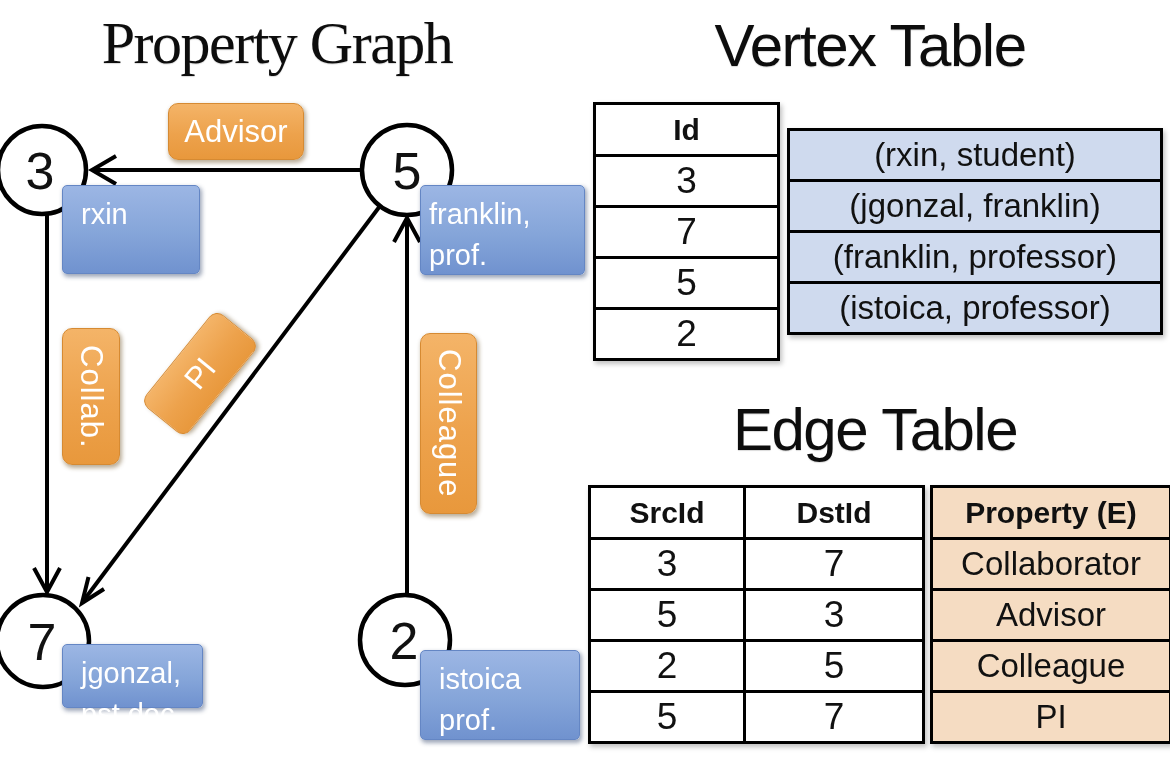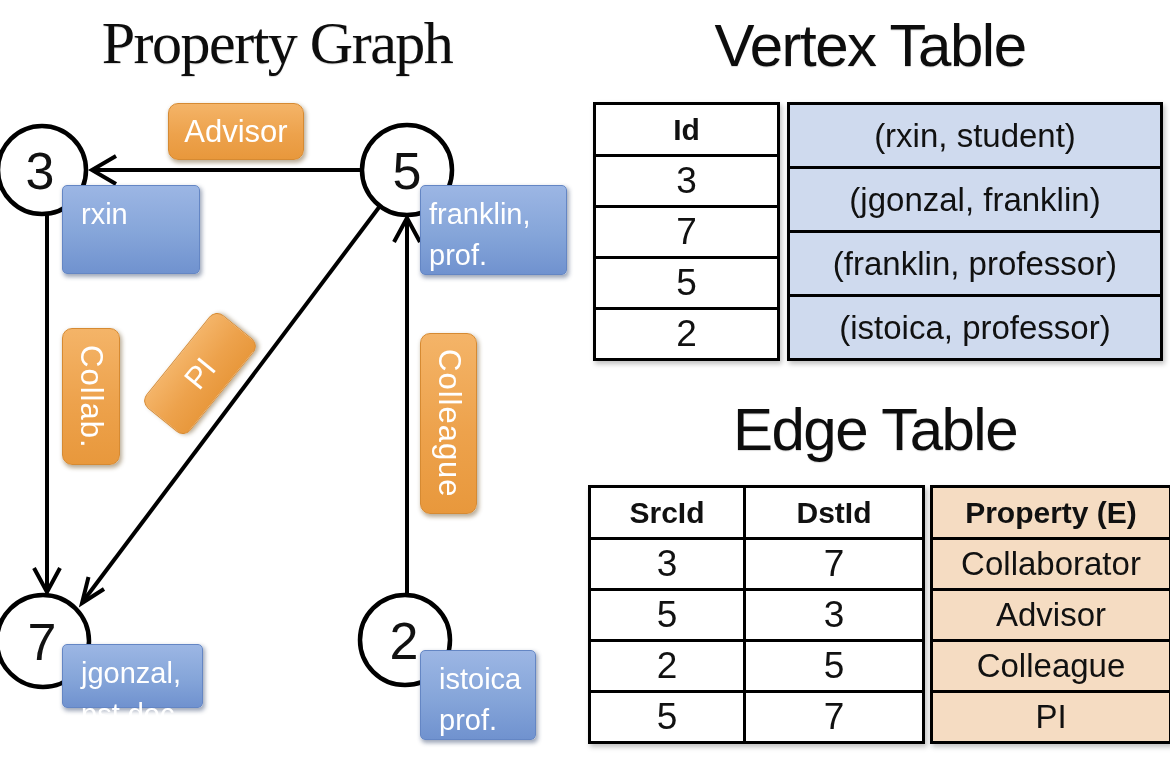--- a/index.html
+++ b/index.html
@@ -23,21 +23,21 @@
   .vtext{writing-mode:vertical-rl;text-orientation:mixed;letter-spacing:1px;}
   
   .nlabel{
     position:absolute;box-sizing:border-box;
     background:linear-gradient(180deg,#9cb6e4 0%,#85a5d9 55%,#7092cf 100%);
     border:1px solid #6486c4;border-radius:5px;color:#fff;
     font-size:29px;line-height:1.42;padding:8px 0 0 18px;
     box-shadow:1.5px 2.5px 4px rgba(40,60,100,0.45);
   }
   
-  .twrap{position:absolute;display:flex;}
+  .twrap{position:absolute;display:flex;align-items:center;}
   .tbl{border-collapse:collapse;table-layout:fixed;background:#fff;box-shadow:2px 3px 5px rgba(0,0,0,0.25);}
   .tbl th,.tbl td{border:3px solid #000;text-align:center;vertical-align:middle;padding:0;}
   .tbl th{font-size:30px;font-weight:bold;height:49px;}
   .tbl td{font-size:33px;height:48px;}
   .numcol td{font-size:37px;}
   .bluecol th,.bluecol td{background:#cfdaee;}
   .tancol th,.tancol td{background:#f5dcc2;}
   .gap7{width:7px;flex:none;}
   .gap5{width:5px;flex:none;}
   .node-num{font-size:52px;fill:#111;}
@@ -89,31 +89,31 @@
   </div>
 
   <div class="elabel" style="left:420px;top:333px;width:55px;height:179px;">
     <span class="vtext">Colleague</span>
   </div>
 
   <div class="nlabel" style="left:62px;top:185px;width:138px;height:89px;">
     <div>rxin</div>
   </div>
 
-  <div class="nlabel" style="left:420px;top:185px;width:147px;height:90px;padding-left:8px;">
+  <div class="nlabel" style="left:420px;top:185px;width:165px;height:90px;padding-left:8px;">
     <div>franklin,</div>
     <div>prof.</div>
   </div>
 
   <div class="nlabel" style="left:62px;top:644px;width:141px;height:64px;">
     <div>jgonzal,</div>
     <div>pst.doc.</div>
   </div>
 
-  <div class="nlabel" style="left:420px;top:650px;width:116px;height:90px;">
+  <div class="nlabel" style="left:420px;top:650px;width:160px;height:90px;">
     <div>istoica</div>
     <div>prof.</div>
   </div>
 
   <div class="twrap" style="left:593px;top:102px;">
     <table class="tbl numcol" style="width:187px;">
       <tbody>
         <tr>
             <th>Id</th>
           </tr>

